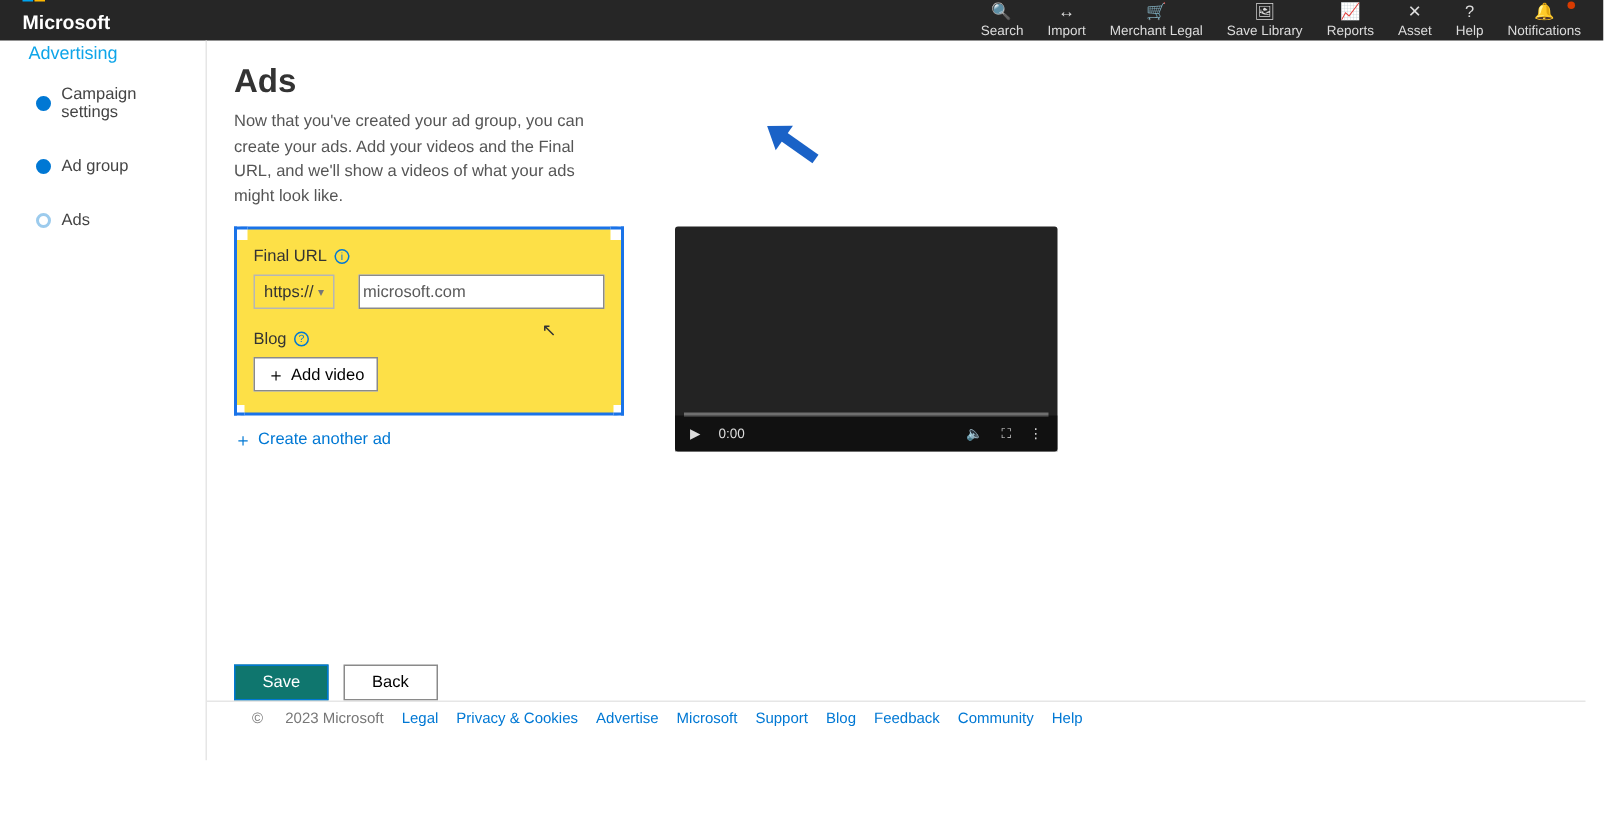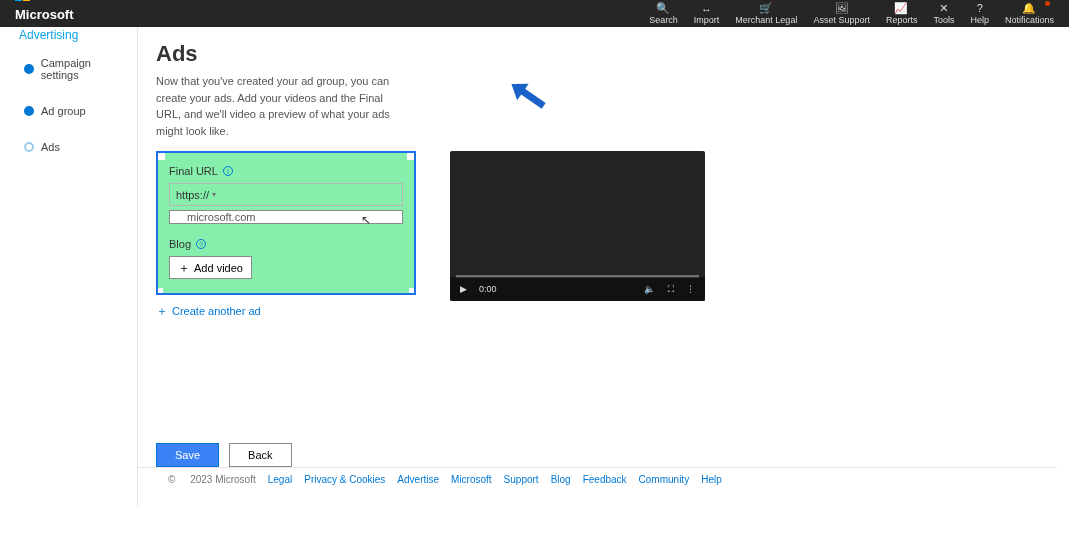--- a/index.html
+++ b/index.html
@@ -25,34 +25,34 @@
     .step { display: flex; align-items: center; gap: 7px; font-size: 11px; color: #444; margin-bottom: 24px; cursor: pointer; }
     .step-circle { width: 10px; height: 10px; border-radius: 50%; background: #0078d4; border: 2px solid #0078d4; }
     .step-circle.hollow { background: #fff; border: 2px solid #9ccbed; }
 
     .main { flex: 1; padding: 14px 28px 0 18px; position: relative; }
     .page-title { font-size: 22px; font-weight: 600; color: #333; margin-bottom: 6px; }
     .intro { font-size: 11px; color: #555; line-height: 1.5; max-width: 240px; }
 
     .layout-cols { display: flex; gap: 34px; margin-top: 12px; align-items: flex-start; }
 
-    .ad-card { border: 2px solid #1a73e8; border-radius: 5px; width: 260px; padding: 12px 11px 14px; position: relative; background: #86efac; }
+    .ad-card { border: 2px solid #1a73e8; border-radius: 5px; width: 260px; padding: 12px 11px 14px; position: relative; background: #fde047; }
     .ad-card:before, .ad-card:after, .corner-a, .corner-b { content: ""; position: absolute; width: 7px; height: 7px; border: 2px solid #1a73e8; background: #fff; }
     .ad-card:before { top: -2px; left: -2px; border-right: none; border-bottom: none; }
     .ad-card:after { top: -2px; right: -2px; border-left: none; border-bottom: none; }
     .corner-a { bottom: -2px; left: -2px; border-right: none; border-top: none; }
     .corner-b { bottom: -2px; right: -2px; border-left: none; border-top: none; }
 
     .field-label { font-size: 11px; color: #333; margin-bottom: 6px; display: flex; align-items: center; gap: 5px; }
     .help { width: 10px; height: 10px; border: 1px solid #0078d4; border-radius: 50%; display: inline-flex; align-items: center; justify-content:center; font-size: 7px; color: #0078d4; }
 
-    .url-row { display: flex; gap: 4px; margin-bottom: 14px; flex-direction: column; }
+    .url-row { display: flex; gap: 16px; margin-bottom: 14px; }
     .proto { border: 1px solid #b6b6b6; height: 23px; font-size: 11px; padding: 0 6px; display: flex; align-items: center; gap: 3px; cursor: pointer; }
     .proto .caret { font-size: 8px; color: #777; }
-    .url-input { flex: 1; border: 1px solid #8a8a8a; height: 23px; font-size: 11px; padding: 0 17px; color: #5a5a5a; outline: none; background:#fff; }
+    .url-input { flex: 1; border: 1px solid #8a8a8a; height: 23px; font-size: 11px; padding: 0 2px; color: #5a5a5a; outline: none; background:#fff; }
 
     .add-video-btn { border: 1px solid #8a8a8a; background: #fff; font-size: 11px; height: 23px; padding: 0 8px; display: inline-flex; align-items: center; gap: 4px; cursor: pointer; }
     .plus { font-size: 12px; line-height: 1; }
 
     .create-another { margin-top: 10px; display: inline-flex; align-items: center; gap: 4px; color: #0078d4; font-size: 11px; cursor: pointer; }
     .create-another .plus { color:#0078d4; }
 
     .preview { width: 258px; }
     .preview-title { font-size: 13px; font-weight: 600; color: #333; margin-bottom: 6px; }
     .player { width: 255px; height: 150px; background: #232323; border-radius: 2px; position: relative; }
@@ -62,21 +62,21 @@
     .preview-desc { font-size: 11px; color: #555; line-height: 1.5; margin-top: 8px; }
 
     .arrow { position: absolute; top: 68px; left: 382px; transform: rotate(35deg); }
     .arrow-stem{width:26px;height:7px;background:#1a62c7;}
     .arrow-head{width:0;height:0;border-top:10px solid transparent;border-bottom:10px solid transparent;border-right:14px solid #1a62c7;position:absolute;left:-13px;top:-6px;}
 
     .cursor{position:absolute; top:186px; left:223px; font-size:12px; pointer-events:none;}
 
     .action-bar { position: absolute; left: 0; right: 0; bottom: 40px; padding: 0 18px; display: flex; gap: 10px; }
     .btn { height: 24px; padding: 0 18px; font-size: 11px; border: 1px solid #8a8a8a; cursor: pointer; background: #fff; }
-    .btn.primary { background: #3b82f6; border-color: #0078d4; color: #fff; }
+    .btn.primary { background: #0f766e; border-color: #0078d4; color: #fff; }
 
     .footer { border-top: 1px solid #e6e6e6; height: 24px; display: flex; align-items: center; gap: 12px; padding: 0 24px 0 30px; font-size: 10px; color: #777; position:absolute; bottom:16px; left:0; right:12px; }
     .footer a { color: #0078d4; text-decoration: none; cursor: pointer; }
   </style>
 </head>
 <body>
 
 <div class="topnav">
   <div class="brand">
     <div class="ms-logo">
@@ -96,29 +96,29 @@
     <div class="topicon">
         <span class="glyph">↔</span>
         <span>Import</span>
       </div>
     <div class="topicon">
         <span class="glyph">🛒</span>
         <span>Merchant Legal</span>
       </div>
     <div class="topicon">
         <span class="glyph">🖼</span>
-        <span>Asset Support</span>
+        <span>Save Library</span>
       </div>
     <div class="topicon">
         <span class="glyph">📈</span>
         <span>Reports</span>
       </div>
     <div class="topicon">
         <span class="glyph">✕</span>
-        <span>Tools</span>
+        <span>Asset</span>
       </div>
     <div class="topicon">
         <span class="glyph">?</span>
         <span>Help</span>
       </div>
     <div class="topicon">
         <span class="glyph">🔔</span>
         <span class="dot"></span>
         <span>Notifications</span>
       </div>
@@ -136,21 +136,21 @@
         <span>Ad group</span>
       </div>
     <div class="step">
         <span class="step-circle hollow"></span>
         <span>Ads</span>
       </div>
   </div>
 
   <div class="main">
     <div class="page-title">Ads</div>
-    <div class="intro">Now that you've created your ad group, you can create your ads. Add your videos and the Final URL, and we'll video a preview of what your ads might look like.</div>
+    <div class="intro">Now that you've created your ad group, you can create your ads. Add your videos and the Final URL, and we'll show a videos of what your ads might look like.</div>
 
     <div class="arrow">
         <div class="arrow-head"></div>
         <div class="arrow-stem"></div>
       </div>
 
     <div class="layout-cols">
       <div>
         <div class="ad-card">
           <span class="corner-a"></span><span class="corner-b"></span>

